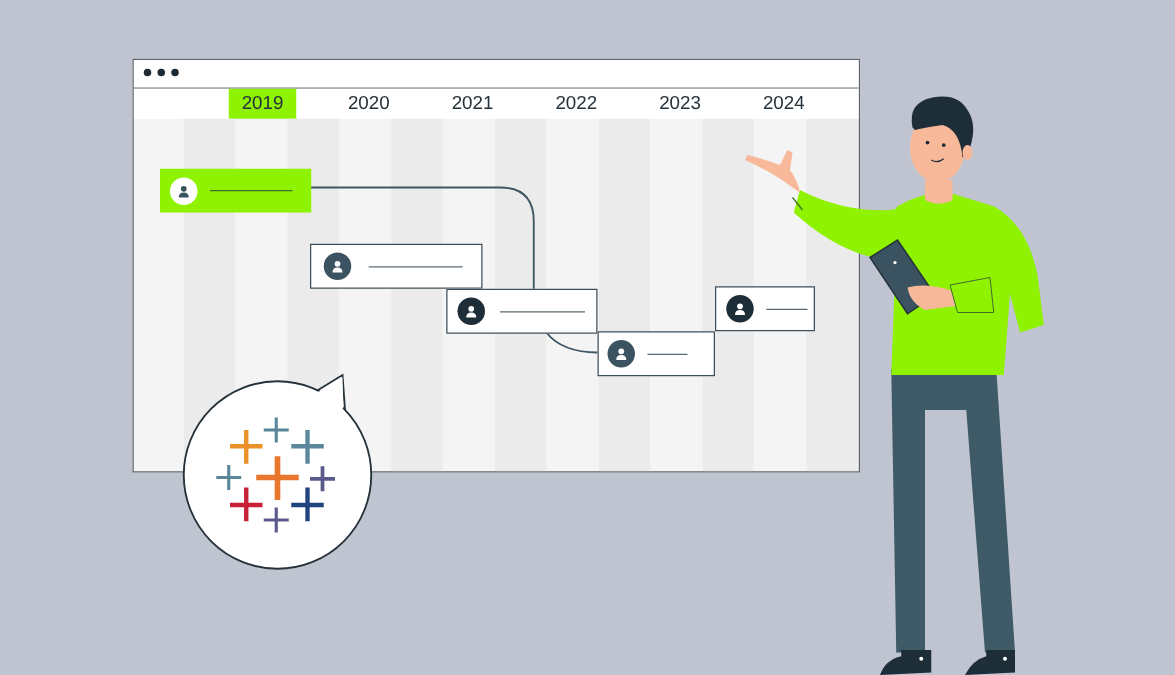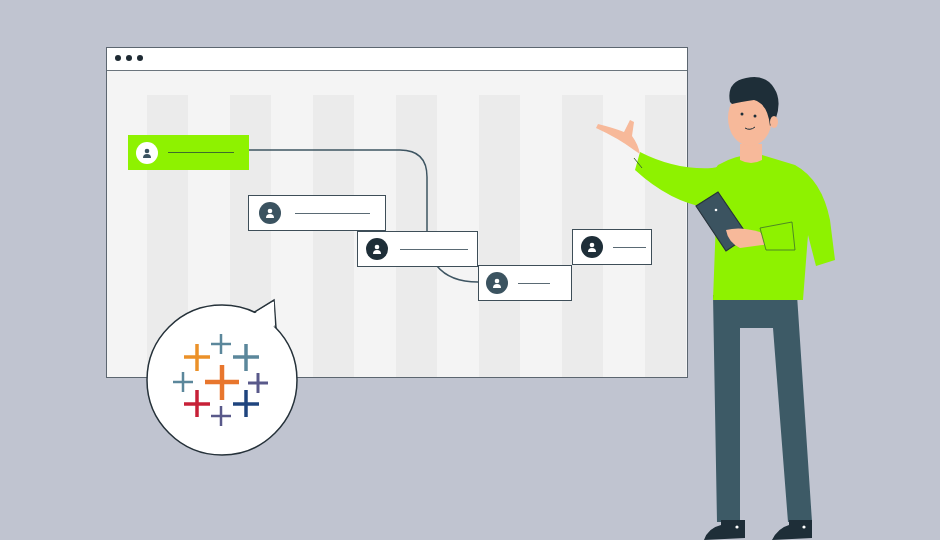--- a/index.html
+++ b/index.html
@@ -23,20 +23,28 @@
 </head>
 <body>
 
 <div class="board">
   <div class="board-top">
     <div class="dots">
       <div class="dot"></div>
       <div class="dot"></div>
       <div class="dot"></div>
     </div>
+  </div>
+  <div class="year-row">
+    <div class="year active" style="left:76px">2019</div>
+    <div class="year" style="left:161px">2020</div>
+    <div class="year" style="left:244px">2021</div>
+    <div class="year" style="left:327px">2022</div>
+    <div class="year" style="left:410px">2023</div>
+    <div class="year" style="left:493px">2024</div>
   </div>
   <div class="stripes">
     <div class="stripe" style="left:40px"></div>
     <div class="stripe" style="left:123px"></div>
     <div class="stripe" style="left:206px"></div>
     <div class="stripe" style="left:289px"></div>
     <div class="stripe" style="left:372px"></div>
     <div class="stripe" style="left:455px"></div>
     <div class="stripe" style="left:538px"></div>
   </div>

